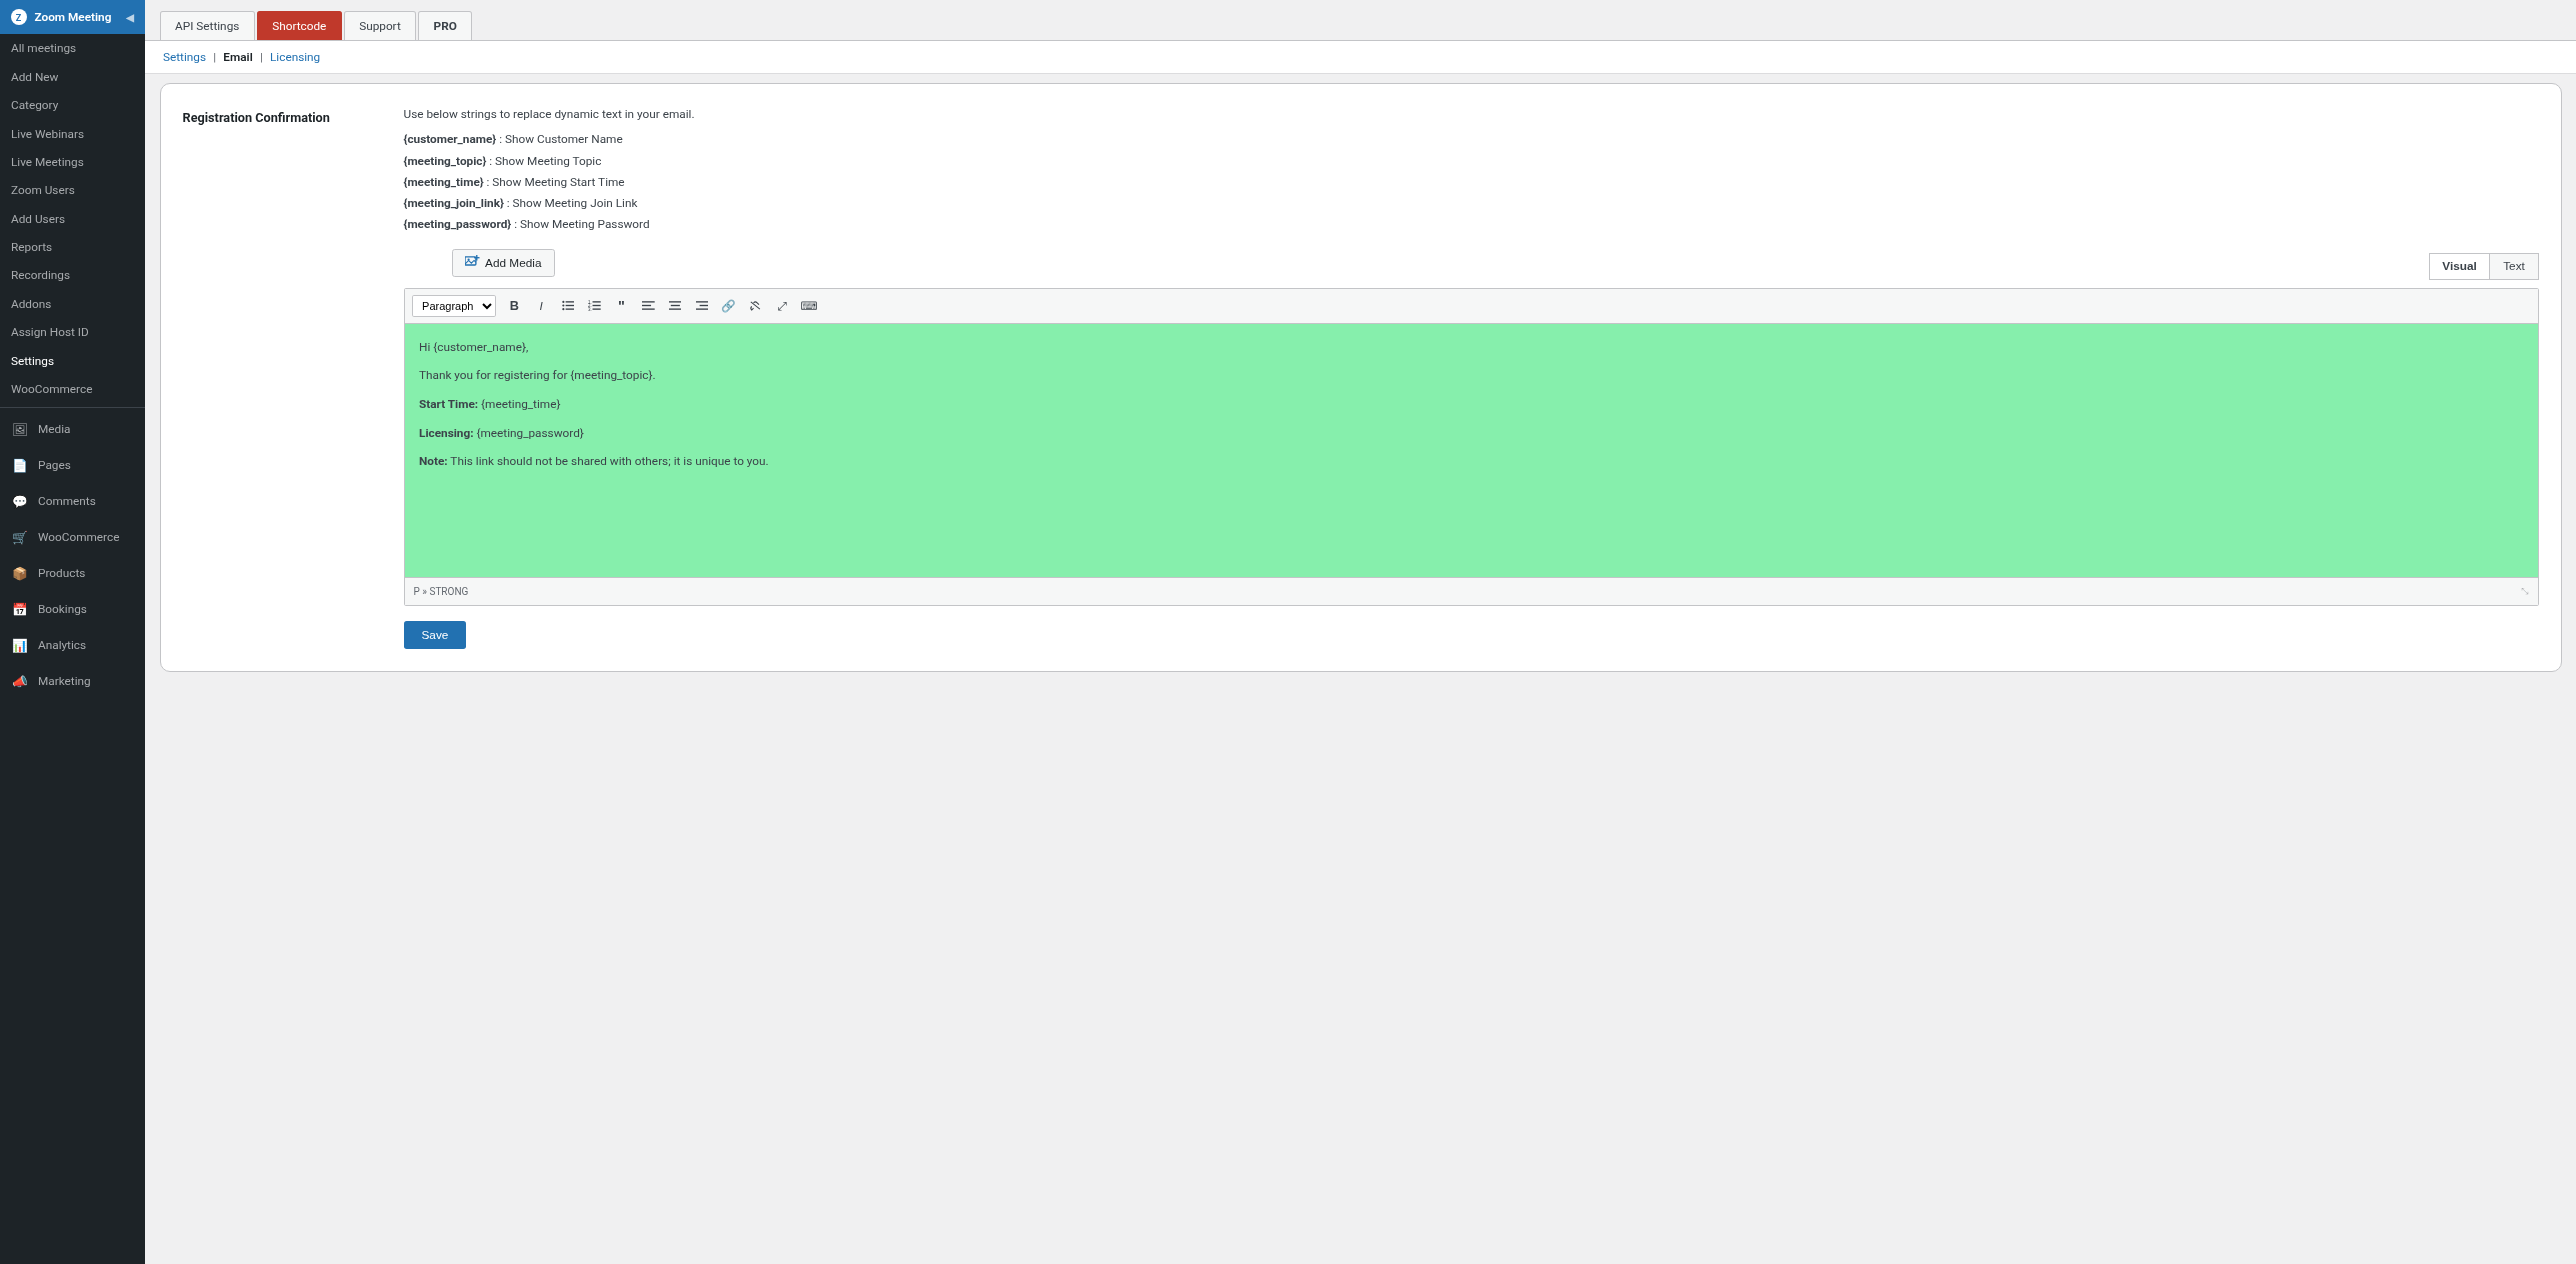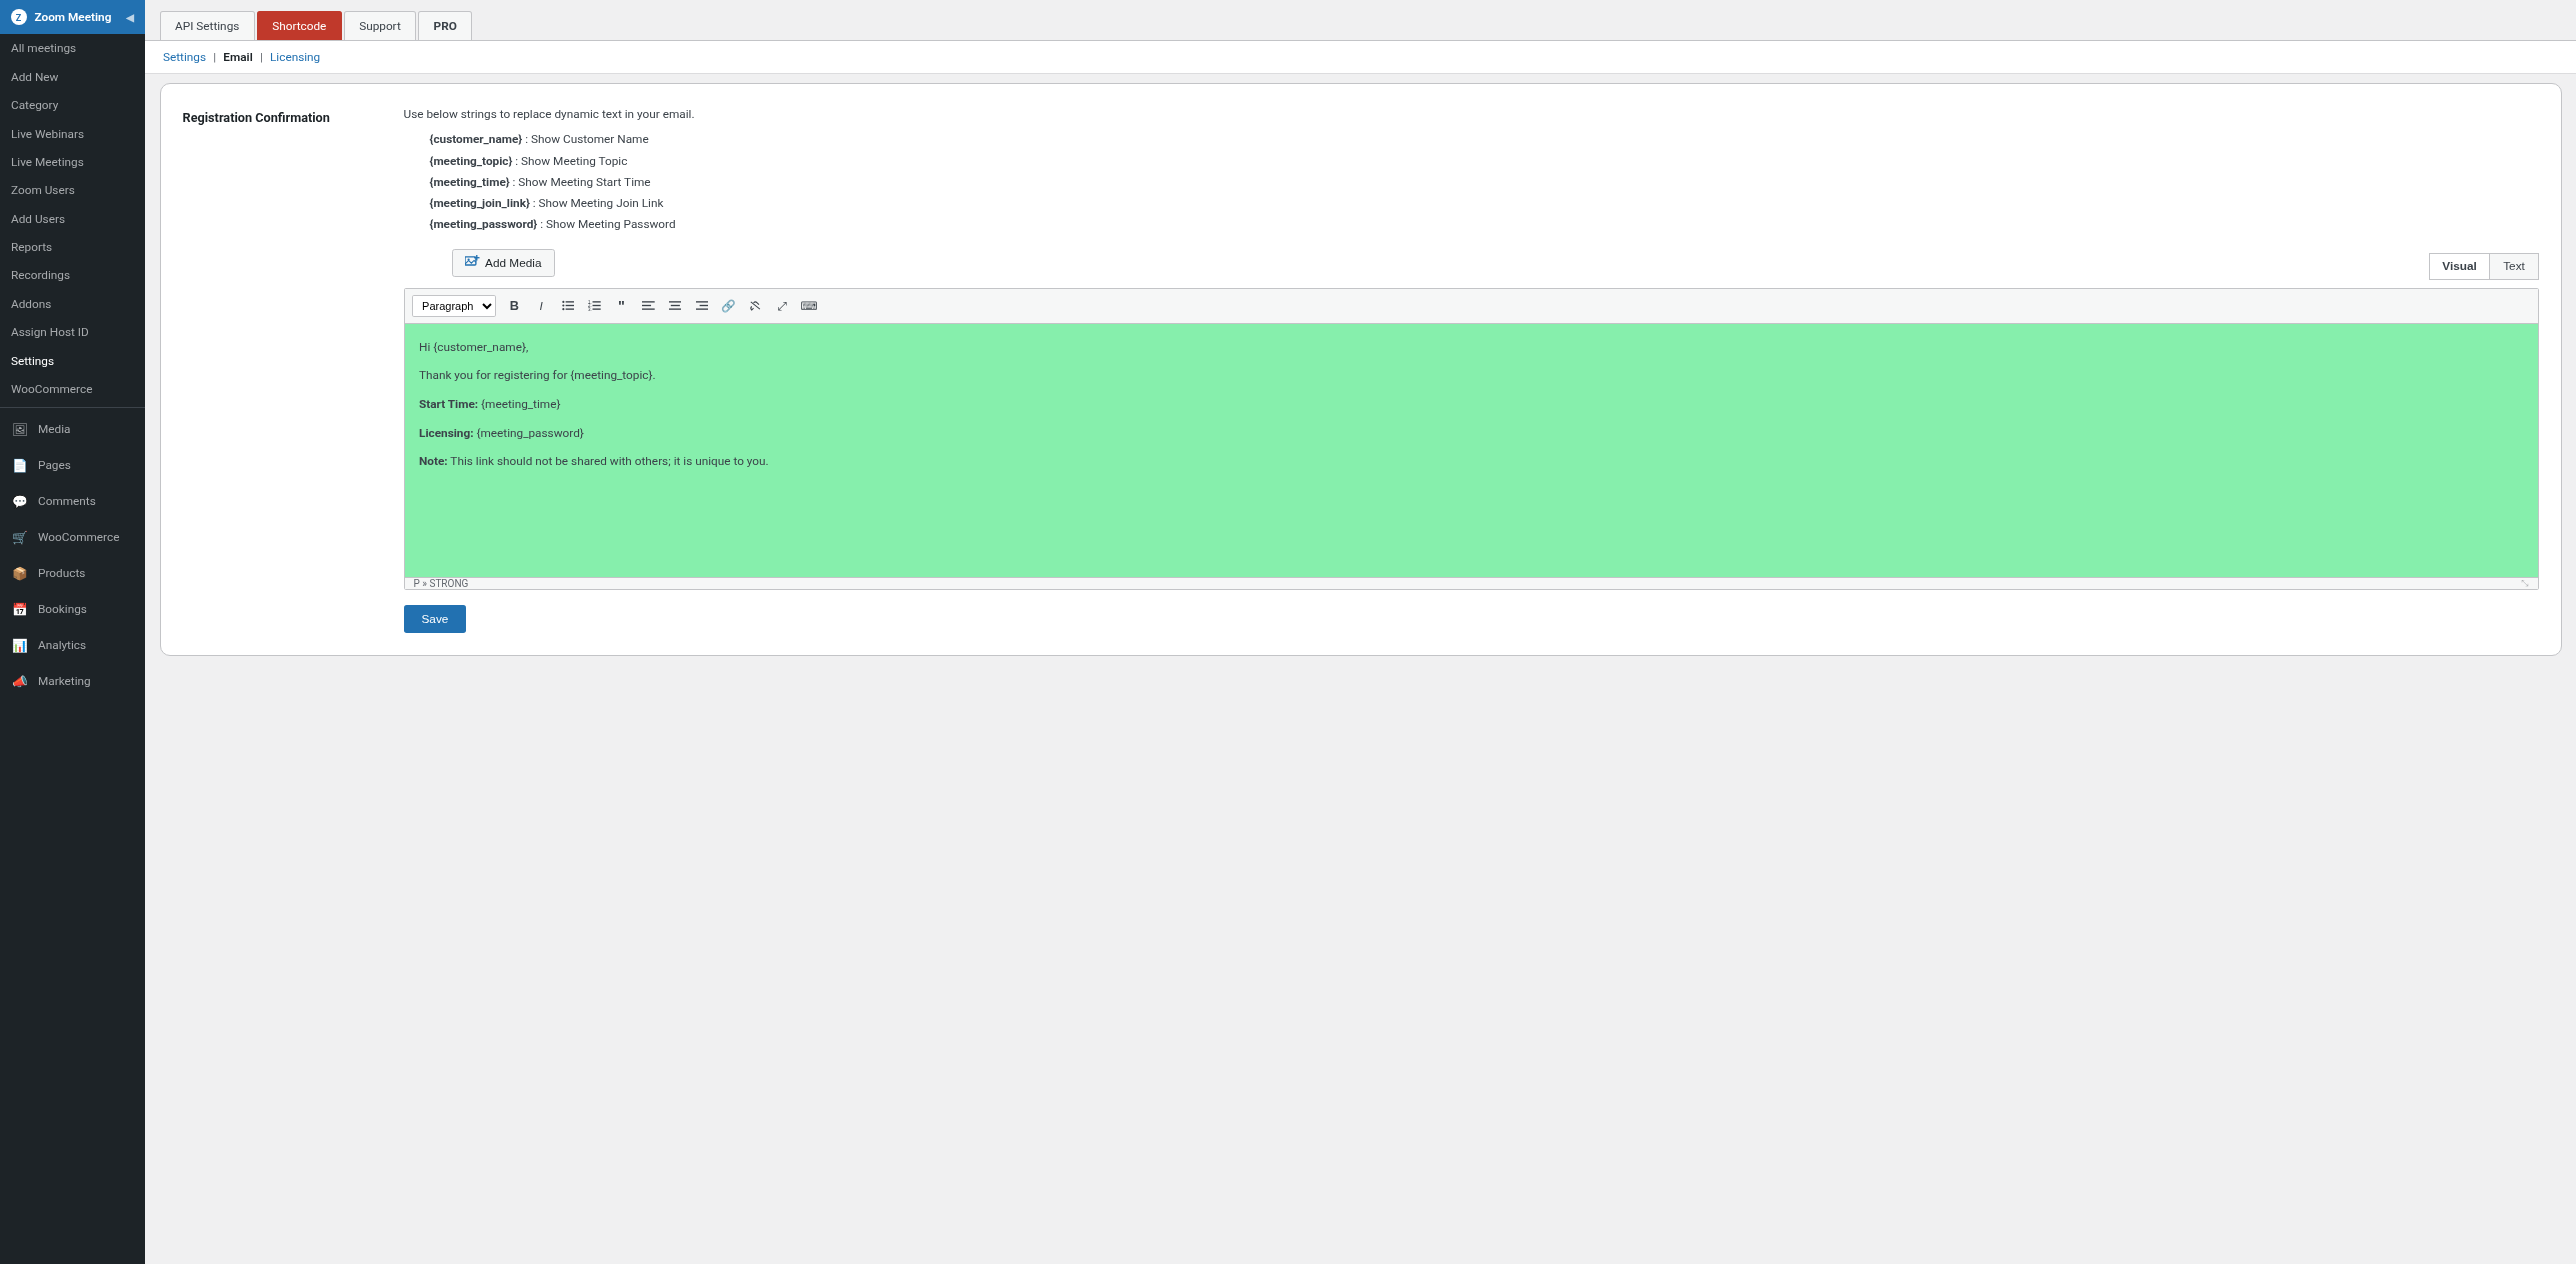--- a/index.html
+++ b/index.html
@@ -139,21 +139,20 @@
       color: #3c434a;
       font-size: 11.8px;
       line-height: 1.5;
     }
 
     .placeholder-vars {
       margin-bottom: 14.5px;
     }
     .placeholder-vars p {
       margin-bottom: 3.6px;
-      margin-left: 26px;
     }
     .placeholder-vars p span.var-key {
       font-weight: 700;
     }
 
     
     .add-media-btn {
       display: inline-flex;
       align-items: center;
       gap: 5.4px;
@@ -242,21 +241,21 @@
       color: #1d2327;
       background: #86efac;
     }
     .editor-body p { margin-bottom: 11px; }
     .editor-body a { color: #2271b1; }
 
     
     .editor-footer {
       background: #f6f7f7;
       border-top: 0.9px solid #c3c4c7;
-      padding: 0 9px;
+      padding: 8px 9px;
       font-size: 10px;
       color: #646970;
       display: flex;
       justify-content: space-between;
       align-items: center;
     }
 
     
     .save-btn {
       display: inline-flex;

